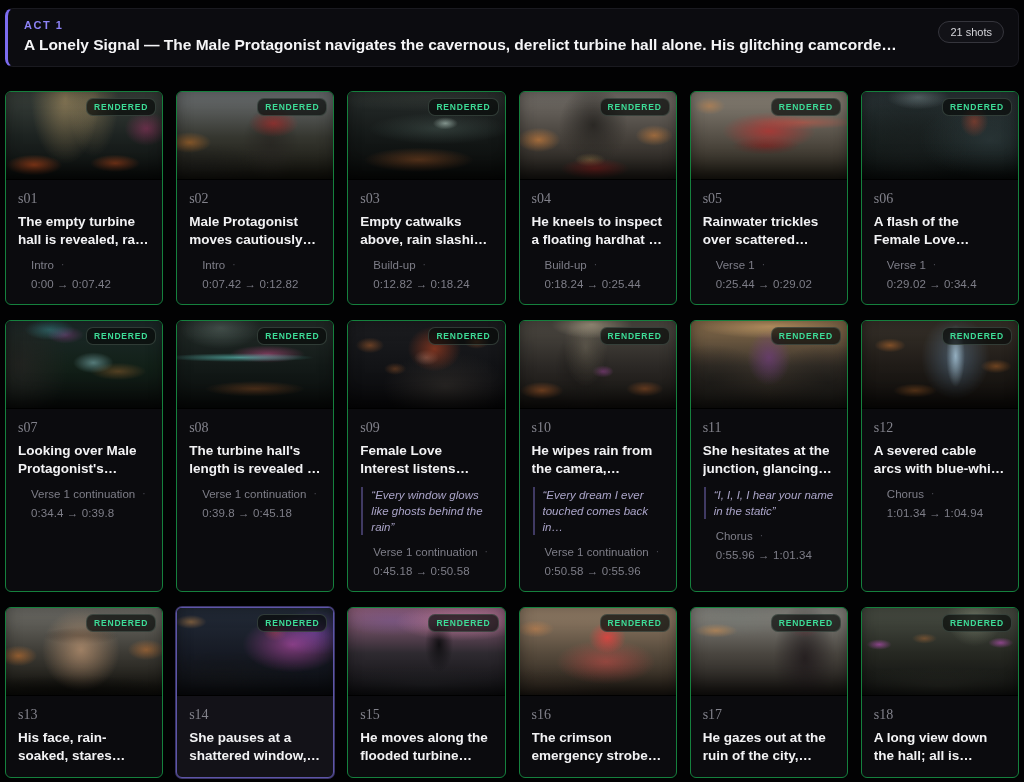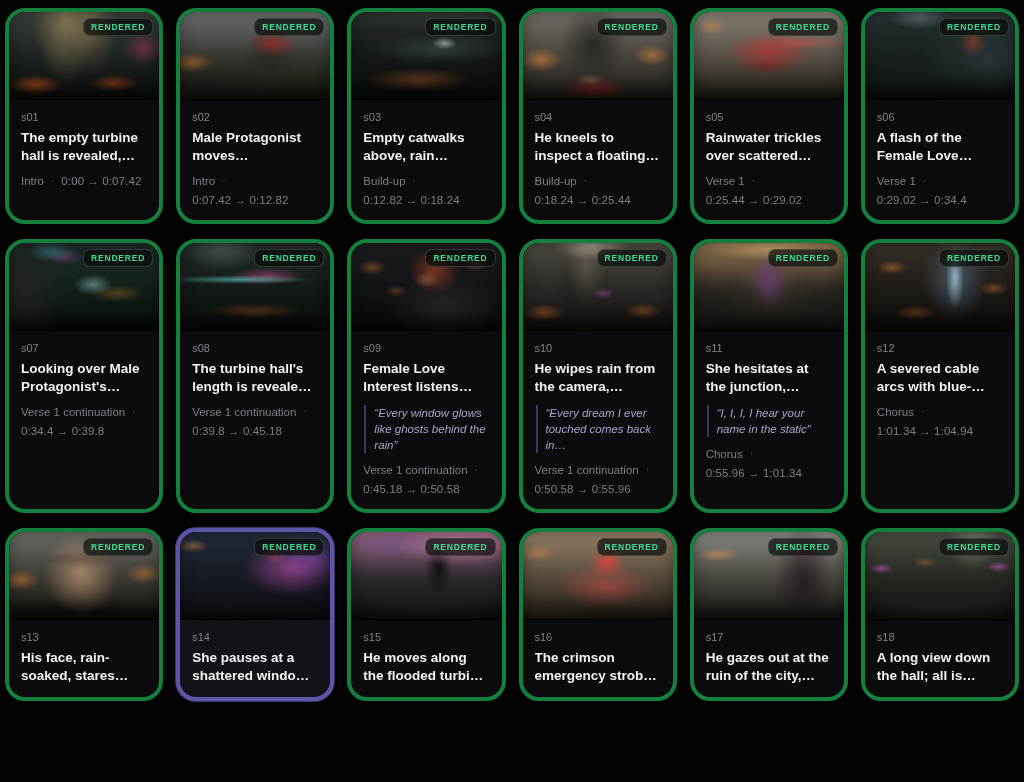--- a/index.html
+++ b/index.html
@@ -41,22 +41,22 @@
   }
 
   
   .shot-grid {
     display:grid;
     grid-template-columns:repeat(6, 1fr);
     gap:15px 13px;
   }
   .card {
     background:#0b0b0e;
-    border:4px solid #15803d;
-    border-radius:20px;
+    border:1px solid #15803d;
+    border-radius:6px;
     overflow:hidden;
     display:flex; flex-direction:column;
     cursor:pointer;
   }
   .card.selected {
     background:#131218;
     border-color:#5d55a8;
     box-shadow:0 0 0 1px #3c3668;
   }
 
@@ -74,47 +74,52 @@
     border:1px solid rgba(90,110,100,.45);
     border-radius:7px;
     color:var(--badge-green,#3ddc97);
     font-size:8.5px; font-weight:bold; letter-spacing:.8px;
     padding:3px 7px;
   }
 
   
   .card-body { padding:11px 12px 12px 12px; display:flex; flex-direction:column; flex:1; }
   .sid {
-    font-family:Liberation Sans, sans-serif;
-    color:#82828b; font-size:11px; margin-bottom:6px;
+    font-family:Liberation Serif, serif;
+    color:#82828b; font-size:14px; margin-bottom:6px;
   }
   .stitle {
     color:#f2f2f4; font-size:13.5px; font-weight:bold; line-height:1.33;
     display:-webkit-box; -webkit-line-clamp:2; -webkit-box-orient:vertical; overflow:hidden;
   }
   .lyric {
     margin:9px 0 1px 1px;
     padding-left:8px;
     border-left:2px solid #403a63;
     color:#aba5c9; font-size:11.5px; font-style:italic; line-height:1.4;
   }
   .meta {
     margin-top:9px;
     display:flex; flex-wrap:wrap; align-items:flex-start;
     column-gap:7px; row-gap:4px;
-    color:#7e7e88; font-size:11.5px; line-height:1.3;
+    color:#7e7e88; font-size:11.5px; line-height:1.3;margin-left:13px;
   }
   .meta .dot { color:#4c4c55; font-size:10px; }
   .meta .time { white-space:nowrap; letter-spacing:.1px; }
 </style>
 </head>
 <body>
 
 <div class="page">
 
+  <header class="act-header">
+    <div class="act-label">ACT 1</div>
+    <div class="act-title">A Lonely Signal — The Male Protagonist navigates the cavernous, derelict turbine hall alone. His glitching camcorde…</div>
+    <div class="shots-count">21 shots</div>
+  </header>
 
   <main class="shot-grid">
       <article class="card">
     <div class="thumb" style="background: radial-gradient(22% 75% at 38% 8%, rgba(214, 178, 116, 0.5), transparent), radial-gradient(16% 60% at 56% 14%, rgba(214, 178, 116, 0.3), transparent), radial-gradient(18% 12% at 18% 84%, rgba(255, 96, 32, 0.55), transparent), radial-gradient(16% 10% at 70% 82%, rgba(255, 96, 32, 0.45), transparent), radial-gradient(14% 20% at 90% 42%, rgba(232, 62, 140, 0.35), transparent), linear-gradient(rgb(57, 64, 59) 0%, rgb(28, 34, 32) 52%, rgb(12, 15, 14) 100%);">
       <span class="badge">RENDERED</span>
     </div>
     <div class="card-body">
       <div class="sid">s01</div>
       <h3 class="stitle">The empty turbine hall is revealed, rain pourin…</h3>
 

